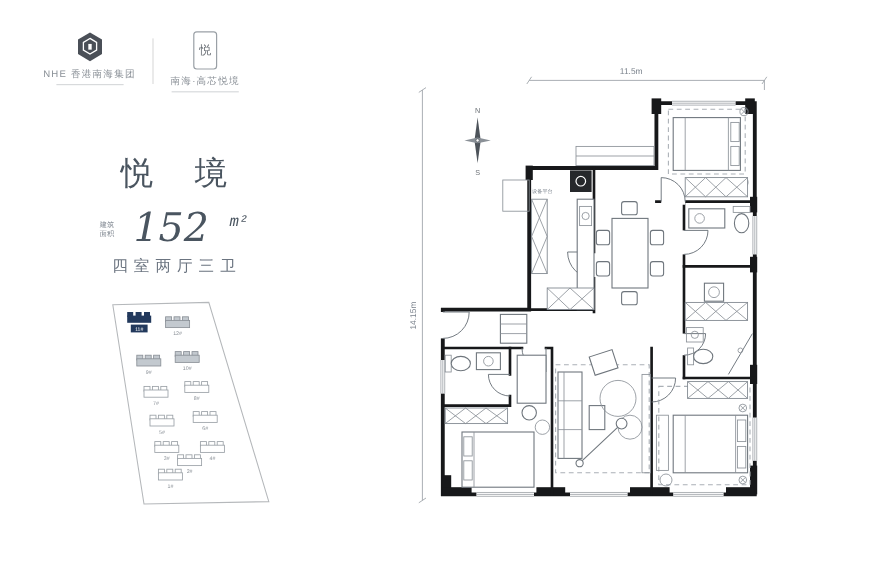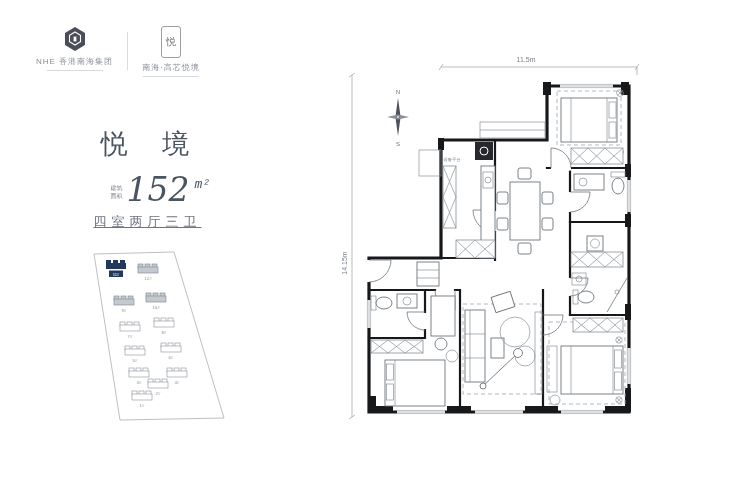--- a/index.html
+++ b/index.html
@@ -11,28 +11,28 @@
   .brand-name{font-size:8px;color:#8a9097;letter-spacing:1px;margin-top:4px;white-space:nowrap;}
   .brand-tagline{width:56px;height:3px;margin-top:3px;border-top:1px solid #d8dadc;}
   .brand-divider{width:1px;height:38px;background:#dcdcdc;margin-top:6px;}
   .seal{width:18px;height:30px;border:1px solid #9aa0a6;border-radius:3px;display:flex;
         align-items:center;justify-content:center;font-family:"DejaVu Serif", serif;
         font-size:10px;color:#6b7076;}
   
   .unit-info{position:absolute;left:80px;top:102px;width:130px;text-align:center;margin-top:24px;}
   .unit-title{font-family:"DejaVu Serif", serif;font-size:27px;font-weight:400;
               letter-spacing:13px;color:#4a5560;margin:0 0 14px 0;padding-left:13px;}
-  .area-row{display:flex;align-items:flex-end;justify-content:flex-end;gap:4px;}
+  .area-row{display:flex;align-items:flex-end;justify-content:center;gap:16px;}
   .area-label{display:flex;flex-direction:column;font-size:6px;color:#7a828c;
               line-height:1.25;text-align:right;padding-bottom:4px;}
   .area-value{font-family:"DejaVu Serif", serif;font-style:italic;font-size:33px;
               line-height:.85;color:#4a5560;}
   .area-unit{font-family:Liberation Mono, monospace;font-style:italic;font-size:13px;
              color:#4a5560;padding-bottom:12px;margin-left:1px;}
-  .rooms-desc{margin-top:9px;font-size:13px;letter-spacing:5px;color:#6b7480;padding-left:5px;text-decoration:underline;}
+  .rooms-desc{margin-top:9px;font-size:13px;letter-spacing:5px;color:#6b7480;padding-left:5px;}
   
   svg{position:absolute;}
   .wall{stroke:#17181a;stroke-width:3.2;fill:none;stroke-linecap:square;}
   .iwall{stroke:#17181a;stroke-width:2.2;fill:none;stroke-linecap:square;}
   .pier{fill:#17181a;}
   .winw{fill:#fff;}
   .winl{stroke:#8f959b;stroke-width:.6;}
   .door{stroke:#6e757c;stroke-width:.8;fill:none;}
   .gap{fill:#fff;}
   .furn{stroke:#6e757c;stroke-width:.9;fill:#fff;}

